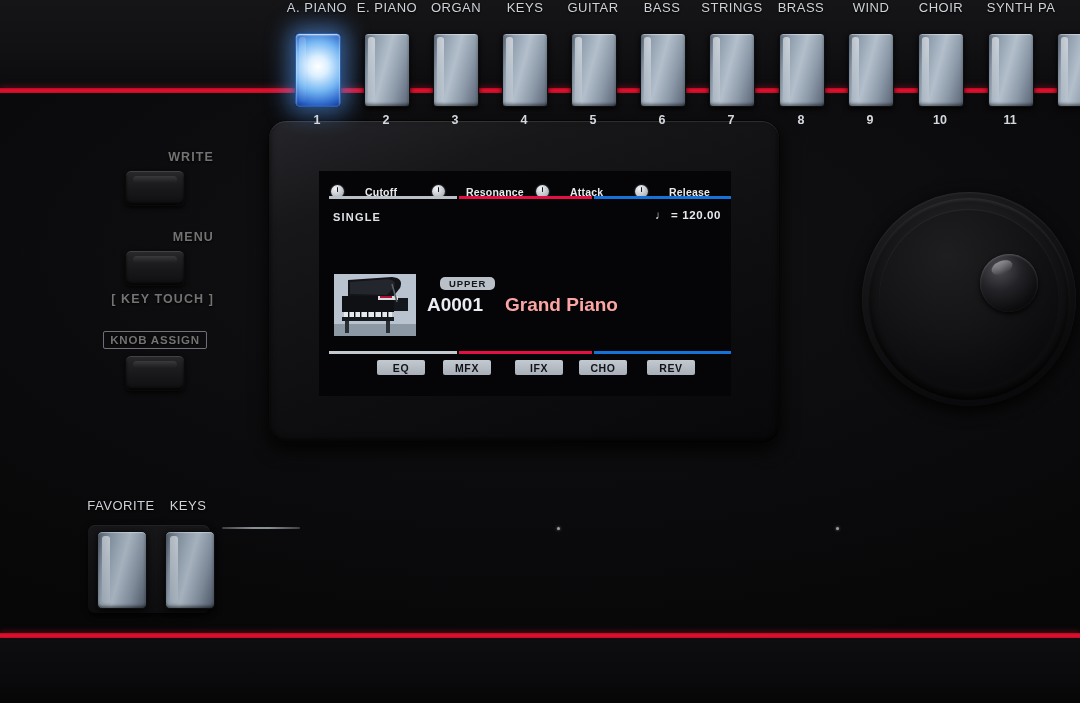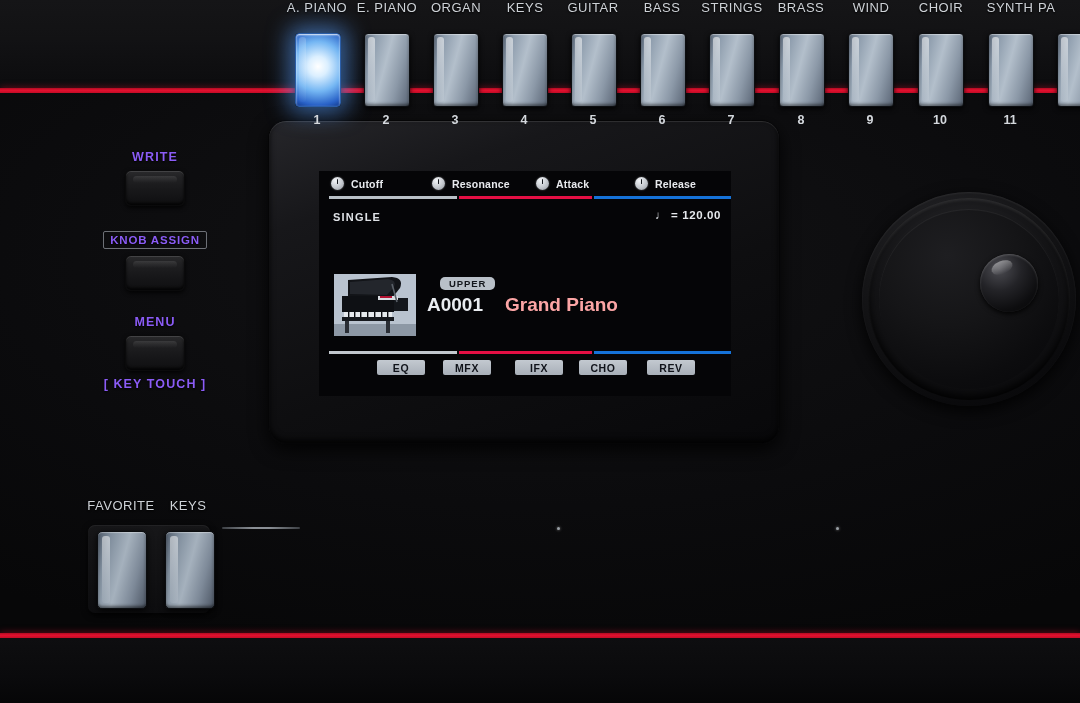--- a/index.html
+++ b/index.html
@@ -28,22 +28,22 @@
       radial-gradient(900px 420px at 50% 30%, #121214 0%, #0b0b0d 60%, #070708 100%);
   }
   .band-bottom{
     position:absolute;left:0;top:638px;width:1080px;height:65px;
     background:linear-gradient(180deg,#0e0e10 0%,#0a0a0c 60%,#060607 100%);
   }
 
   
   .leftcol{position:absolute;left:96px;top:150px;width:118px;}
   .lbl{
-    color:#8b5cf6;font-size:12.5px;font-weight:700;letter-spacing:1.1px;
-    text-align:center;text-shadow:0 1px 2px #000;
+    color:#737373;font-size:12.5px;font-weight:700;letter-spacing:1.1px;
+    text-align:right;text-shadow:0 1px 2px #000;
   }
   .lbl.boxed{
     border:1px solid #6d7076;border-radius:2px;display:inline-block;
     padding:2px 6px 2px 6px;font-size:11.5px;letter-spacing:.8px;
   }
   .boxwrap{text-align:center;}
   .pbtn{
     width:58px;height:34px;margin:6px auto 0 auto;border-radius:6px;
     background:linear-gradient(180deg,#2a2a2c 0%,#212123 20%,#18181a 55%,#0f0f11 100%);
     box-shadow:
@@ -68,21 +68,21 @@
       inset 0 -3px 6px rgba(0,0,0,.9),
       0 6px 18px rgba(0,0,0,.85);
     border:1px solid #050506;
   }
   .screen{
     position:absolute;left:50px;top:50px;width:412px;height:225px;
     background:#050507;overflow:hidden;
   }
 
   .knobrow{position:absolute;left:10px;top:6px;width:394px;height:22px;}
-  .knobitem{position:absolute;top:0;display:flex;align-items:flex-end;gap:7px;}
+  .knobitem{position:absolute;top:8px;display:flex;align-items:flex-end;gap:21px;}
   .knobico{
     width:13px;height:13px;border-radius:50%;
     background:radial-gradient(circle at 35% 28%,#f2f4f7 0%,#c3c7cd 55%,#8e939b 100%);
     position:relative;box-shadow:0 0 2px rgba(255,255,255,.4);
   }
   .knobico::after{
     content:"";position:absolute;left:50%;top:1.5px;width:1.5px;height:5px;
     margin-left:-.75px;background:#15181d;border-radius:1px;
   }
   .knobtxt{color:#e8eaee;font-size:10.5px;font-weight:700;letter-spacing:.2px;}
@@ -238,30 +238,30 @@
   <div class="band-bottom"></div>
 
   <div class="leftcol">
 
     <div class="grp">
       <div class="lbl">WRITE</div>
       <div class="pbtn"></div>
     </div>
 
     <div class="grp">
-      <div class="boxwrap">
-        <span class="lbl boxed">KNOB ASSIGN</span>
-      </div>
-      <div class="pbtn"></div>
-    </div>
-
-    <div class="grp">
       <div class="lbl">MENU</div>
       <div class="pbtn"></div>
       <div class="lbl" style="margin-top:6px;">[ KEY TOUCH ]</div>
+    </div>
+
+    <div class="grp">
+      <div class="boxwrap">
+        <span class="lbl boxed">KNOB ASSIGN</span>
+      </div>
+      <div class="pbtn"></div>
     </div>
 
   </div>
 
   <div class="bezel">
     <div class="screen">
 
       <div class="knobrow">
         <div class="knobitem" style="left:2px;">
           <span class="knobico"></span>

